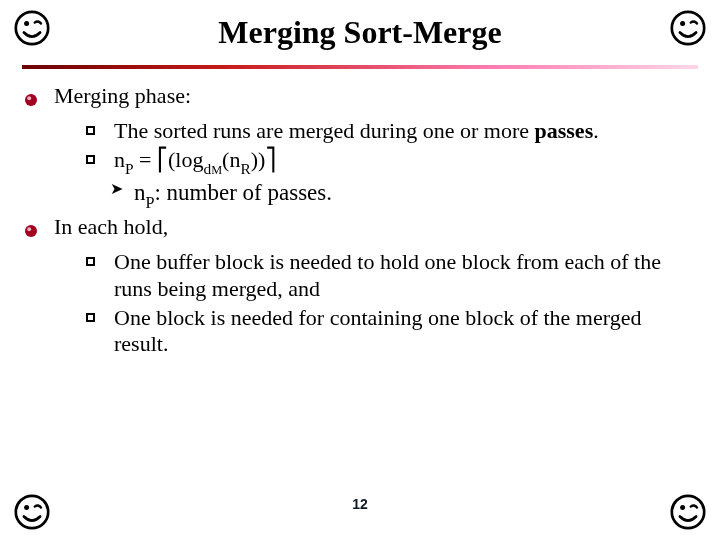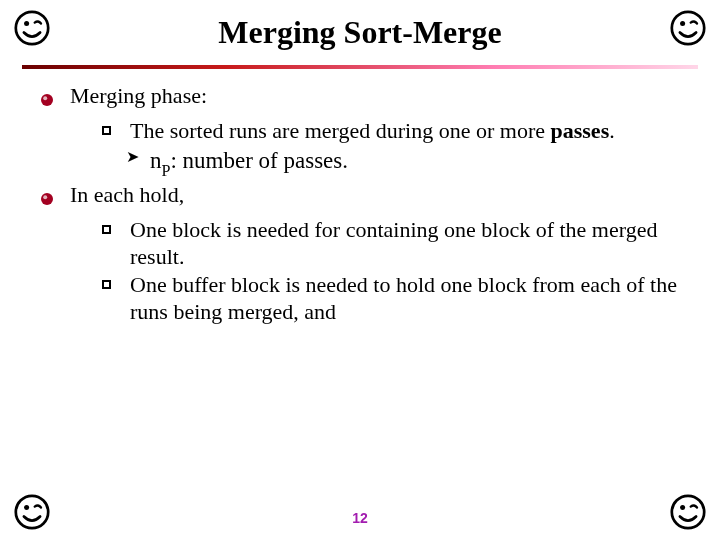--- a/index.html
+++ b/index.html
@@ -27,21 +27,21 @@
     text-align: center;
     padding-top: 14px;
     color: #000;
   }
   .hr {
     height: 4px;
     margin: 14px 22px 0 22px;
     background: linear-gradient(to right, #6a0000 0%, #c71a1a 30%, #ff7db2 70%, #ffd6e8 100%);
   }
   .content {
-    padding: 14px 30px 0 70px;
+    padding: 14px 30px 0 54px;
     font-size: 22px;
     line-height: 1.22;
     color: #000;
   }
   .l1 { position: relative; margin-bottom: 4px; }
   .l1-bullet {
     position: absolute;
     left: -30px;
     top: 4px;
     width: 14px; height: 14px;
@@ -68,26 +68,26 @@
     left: 0;
     top: 0;
     font-size: 16px;
     color: #000;
     transform: scaleX(1);
   }
   .sub { vertical-align: sub; font-size: 0.7em; position: relative; top: 0.15em; }
   .ceil { font-family: "Times New Roman", Times, serif; }
   .page-num {
     position: absolute;
-    bottom: 14px;
+    bottom: 28px;
     left: 0;
     width: 100%;
     text-align: center;
     font: bold 14px Arial, sans-serif;
-    color: #a21caf;
+    color: #0f172a;
   }
 </style>
 </head>
 <body>
 
 <div class="corner-icon tl">
   <svg viewBox="0 0 40 40">
       <circle cx="20" cy="20" r="18" fill="none" stroke="#000" stroke-width="3"></circle>
       <circle cx="14" cy="15" r="2.8" fill="#000"></circle>
       <path d="M23 14 q4 -3 7 1" stroke="#000" stroke-width="2.6" fill="none" stroke-linecap="round"></path>
@@ -127,35 +127,36 @@
   <div class="l1">
     <span class="l1-bullet">
       <svg viewBox="0 0 14 14">
           <circle cx="7" cy="7" r="6" fill="#a30021"></circle>
           <circle cx="5.2" cy="5.2" r="2" fill="#fff" opacity="0.7"></circle>
         </svg>
     </span>
     <span class="l1-text">Merging phase:</span>
     <div class="l2-list">
       <div class="l2">The sorted runs are merged during one or more <b>passes</b>.</div>
+      <div class="l2">n<span class="sub">P</span> = <span class="ceil">⎡</span>(log<span class="sub">d<span style="font-size:0.8em">M</span></span>(n<span class="sub">R</span>))<span class="ceil">⎤</span></div>
     </div>
     <div class="l3-list">
       <div class="l3">n<span class="sub">P</span>: number of passes.</div>
     </div>
   </div>
 
   <div class="l1">
     <span class="l1-bullet">
       <svg viewBox="0 0 14 14">
           <circle cx="7" cy="7" r="6" fill="#a30021"></circle>
           <circle cx="5.2" cy="5.2" r="2" fill="#fff" opacity="0.7"></circle>
         </svg>
     </span>
     <span class="l1-text">In each hold,</span>
     <div class="l2-list">
+      <div class="l2">One buffer block is needed to hold one block from each of the runs being merged, and</div>
       <div class="l2">One block is needed for containing one block of the merged result.</div>
-      <div class="l2">One buffer block is needed to hold one block from each of the runs being merged, and</div>
     </div>
   </div>
 
 </div>
 
 <div class="page-num">12</div>
 
 </body></html>

